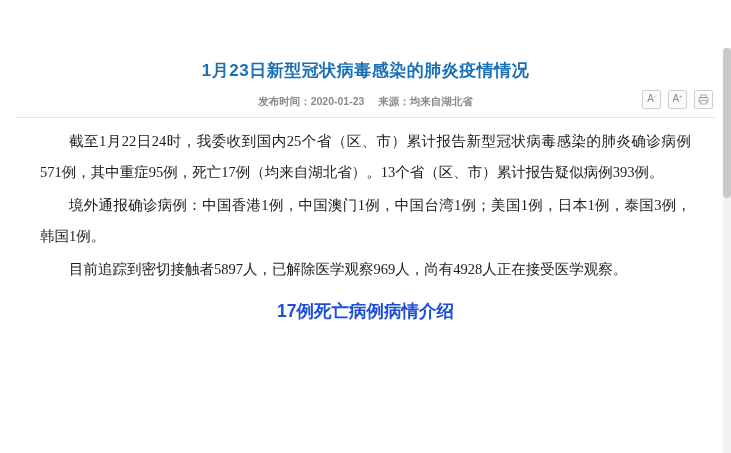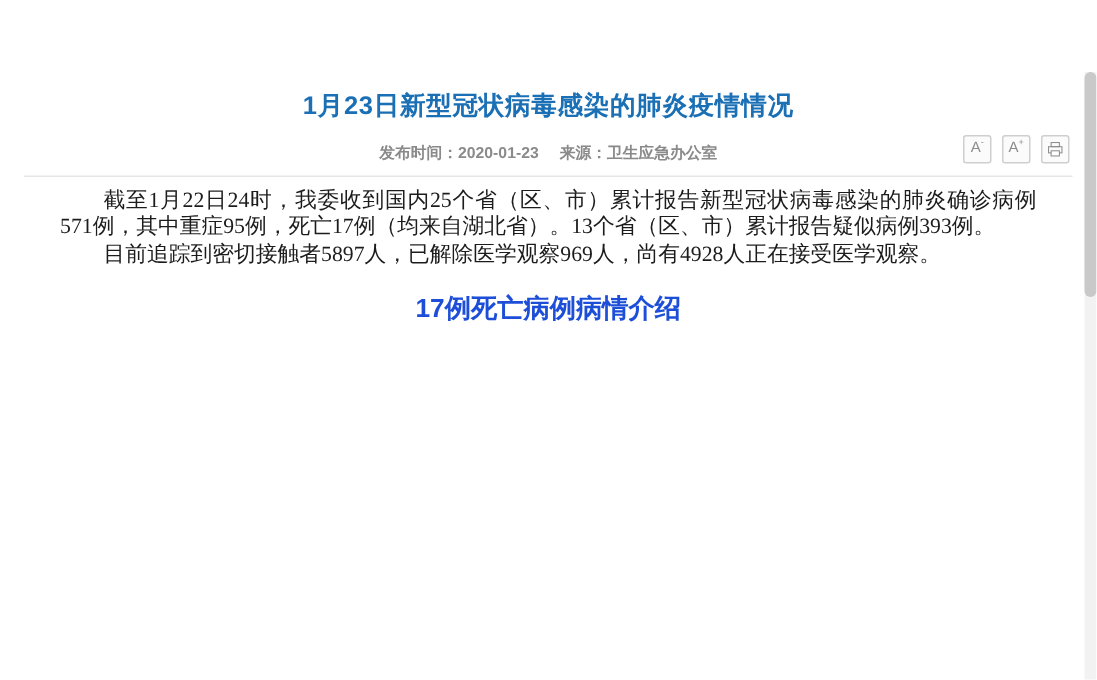--- a/index.html
+++ b/index.html
@@ -89,21 +89,21 @@
     background: #e6e6e6;
     margin: 2px 16px 0 16px;
   }
   .content {
     padding: 8px 40px 0 40px;
     color: #1c1c1c;
   }
   .content p {
     margin: 0 0 2px 0;
     font-size: 14.5px;
-    line-height: 17px;
+    line-height: 31px;
     text-align: justify;
     text-indent: 2em;
   }
   .section-head {
     text-align: center;
     font-size: 17.5px;
     font-weight: bold;
     color: #1d4ed8;
     margin: 14px 0 10px 0;
     font-family: "Liberation Sans", "DejaVu Sans", sans-serif;
@@ -128,39 +128,40 @@
 </style>
 </head>
 <body>
 
 <div class="page">
 
   <div class="title">1月23日新型冠状病毒感染的肺炎疫情情况</div>
 
   <div class="meta-row">
     <span class="meta-item"><span>发布时间：</span><span>2020-01-23</span></span>
-    <span class="meta-item"><span>来源：</span><span>卫生应急办公室</span></span>
+    <span class="meta-item"><span>来源：</span><span>均来自湖北省</span></span>
 
     <div class="font-tools">
       <div class="font-btn"><span>A</span><span class="sup">-</span></div>
       <div class="font-btn"><span>A</span><span class="sup">+</span></div>
       <div class="print-btn">
         <svg width="11" height="11" viewBox="0 0 16 16">
           <rect x="4" y="1.5" width="8" height="4" fill="none" stroke="#8c8c8c" stroke-width="1"></rect>
           <rect x="1.5" y="5.5" width="13" height="6" fill="none" stroke="#8c8c8c" stroke-width="1"></rect>
           <rect x="4" y="9.5" width="8" height="5" fill="#ffffff" stroke="#8c8c8c" stroke-width="1"></rect>
         </svg>
       </div>
     </div>
   </div>
 
   <div class="divider"></div>
 
   <div class="content">
     <p>截至1月22日24时，我委收到国内25个省（区、市）累计报告新型冠状病毒感染的肺炎确诊病例571例，其中重症95例，死亡17例（均来自湖北省）。13个省（区、市）累计报告疑似病例393例。</p>
+    <p>境外通报确诊病例：中国香港1例，中国澳门1例，中国台湾1例；美国1例，日本1例，泰国3例，韩国1例。</p>
     <p>目前追踪到密切接触者5897人，已解除医学观察969人，尚有4928人正在接受医学观察。</p>
 
     <div class="section-head">17例死亡病例病情介绍</div>
 
   </div>
 
   <div class="scrollbar">
     <div class="scrollbar-thumb"></div>
   </div>
 </div>

